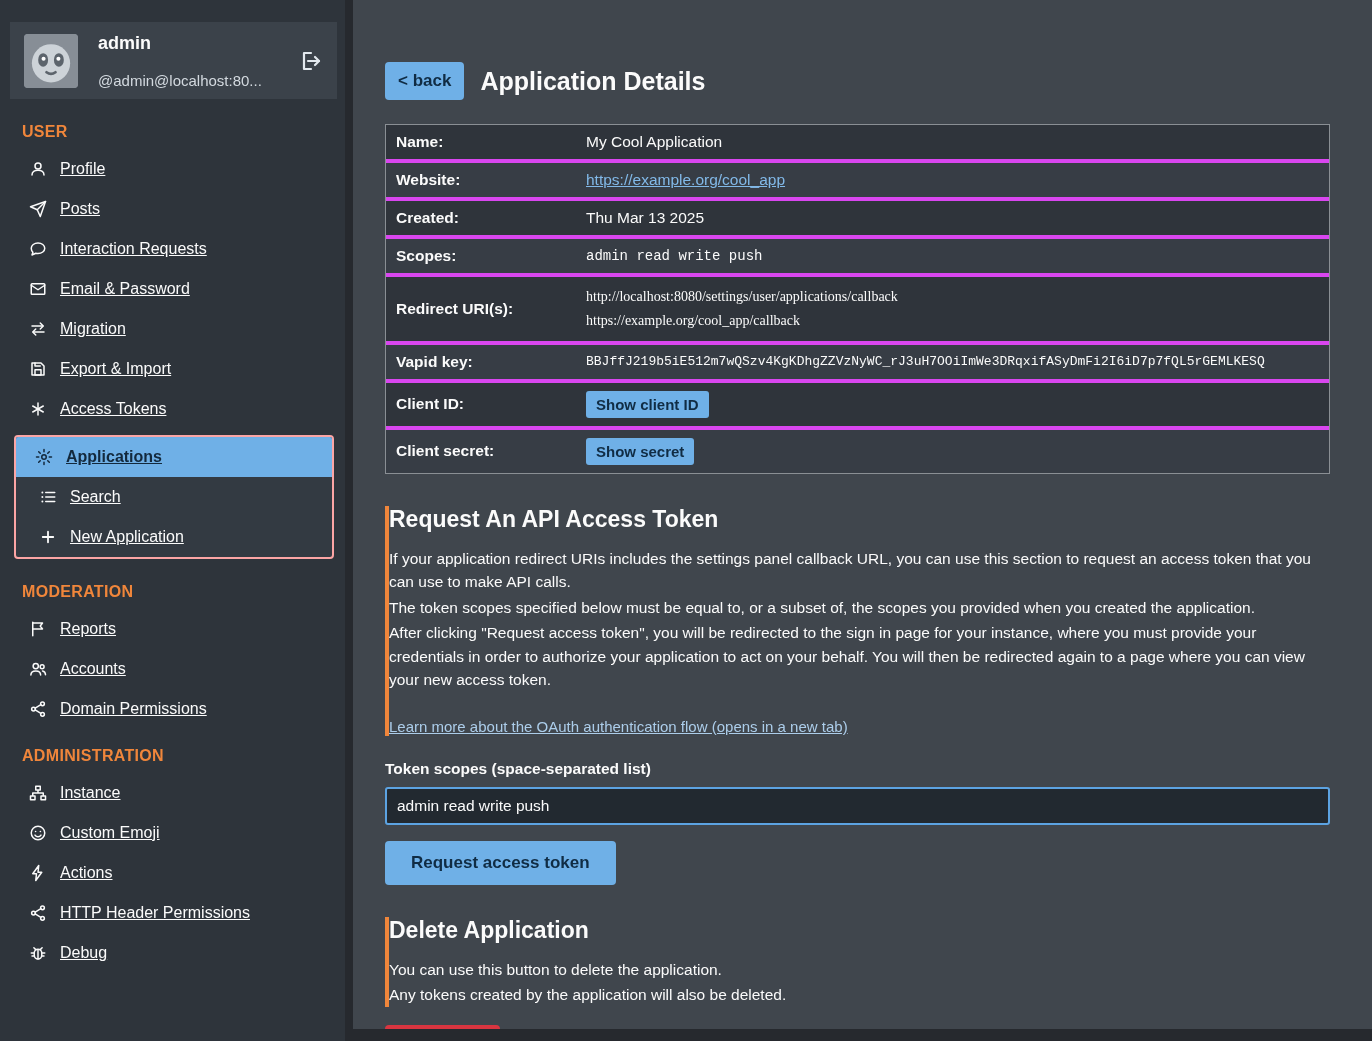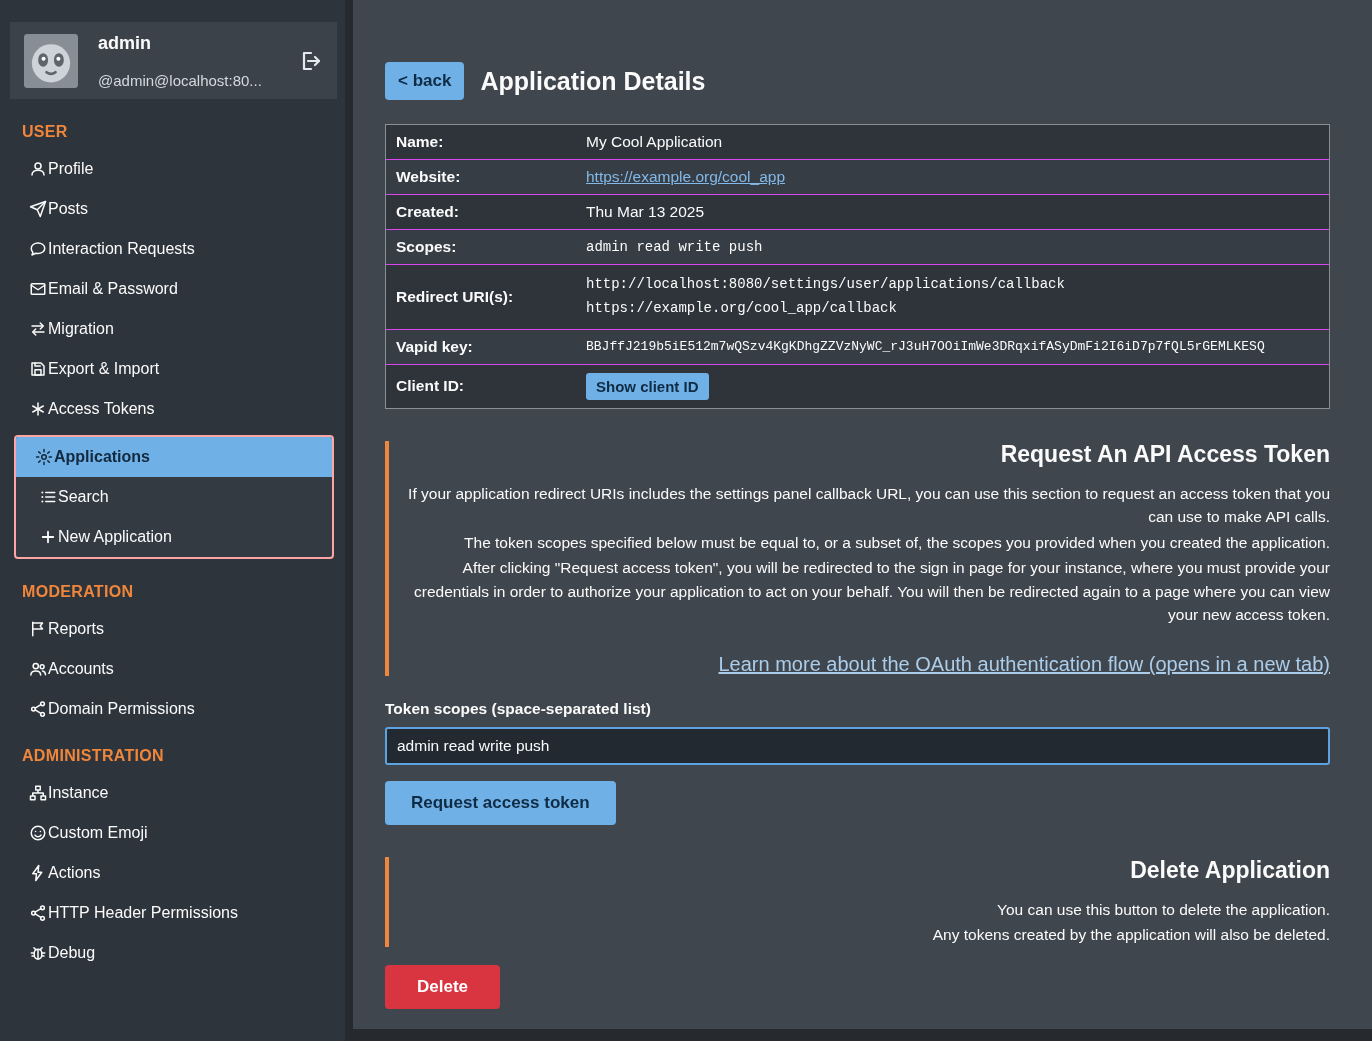--- a/index.html
+++ b/index.html
@@ -22,22 +22,22 @@
   .user-meta { flex:1; min-width:0; }
   .user-name { font-weight:bold; font-size:18px; }
   .user-handle { font-size:15px; color:#d3d9df; margin-top:18px; white-space:nowrap; overflow:hidden; text-overflow:ellipsis; max-width:185px; }
   .logout { color:#e3e9ef; flex:none; cursor:pointer; display:flex; }
   .nav { padding-top:6px; }
   .nav-section-label {
     padding:18px 22px 8px; color:#f0863b; font-weight:bold;
     font-size:16px; letter-spacing:.02em;
   }
   .nav-item {
-    display:flex; align-items:flex-end; 
-    padding:11px 16px 11px 28px; font-size:16px; cursor:pointer;
+    display:flex; align-items:flex-end; gap:12px;
+    padding:11px 16px 11px 28px; font-size:16px; cursor:pointer;text-decoration:underline;
   }
   .nav-item .icn { width:20px; display:flex; justify-content:center; color:#fbfbfb; }
   .nav-group {
     margin:6px 11px 6px 14px; border:2px solid #fca5a5; border-radius:4px;
     overflow:hidden; background:#333a42;
   }
   .nav-group .nav-item { padding-left:18px; }
   .nav-item.active {
     background:#6fb0e7; color:#13293d; font-weight:bold;
   }
@@ -52,36 +52,36 @@
   .page-header { display:flex; align-items:center; gap:16px; margin-bottom:24px;margin-top:16px; }
   .btn {
     border:none; border-radius:4px; cursor:pointer;
     font-family:"Liberation Sans", sans-serif; font-weight:bold;
   }
   .btn.blue { background:#6fb0e7; color:#102c44; }
   .btn.back { font-size:17px; padding:9px 13px; }
   .page-title { font-size:25px; font-weight:bold; margin:0; }
   
   .details-table { width:100%; border:1px solid #8a8f94; }
-  .trow { display:grid; grid-template-columns:190px 1fr; align-items:center; border-bottom:1px solid #d946ef; }
+  .trow { display:grid; grid-template-columns:190px 1fr; align-items:center; border-bottom:4px solid #d946ef; }
   .trow:last-child { border-bottom:none; }
   .trow:nth-child(odd) { background:#2f343b; }
   .trow:nth-child(even) { background:#373d45; }
   .tlabel { font-weight:bold; font-size:15.5px; padding:8px 10px; }
   .tvalue { font-size:15.5px; padding:8px 10px; }
   .tvalue.mono { font-family:"Liberation Mono","DejaVu Sans Mono",monospace; font-size:14px; }
   .tvalue.mono.small { font-size:13px; }
-  .tvalue.prelines { white-space:pre-line; line-height:1.7; }
+  .tvalue.prelines { white-space:pre-line; line-height:1.7;font-family:Liberation Serif, serif; }
   a.link { color:#82b9e8; text-decoration:underline; cursor:pointer; }
   .btn.small { font-size:15px; padding:5px 10px; border-radius:3px; }
   
-  .section { border-left:4px solid #f0863b; padding-left:12px; margin-top:32px;text-align:right; }
+  .section { border-left:4px solid #f0863b; margin-top:32px; }
   .section h2 { font-size:23px; margin:0 0 14px; }
   .section p { margin:2px 0; font-size:15.5px; line-height:1.52; }
-  a.oauth-link { display:inline-block; margin-top:24px; color:#accdea; font-size:20px; text-decoration:underline; cursor:pointer; }
+  a.oauth-link { display:inline-block; margin-top:24px; color:#accdea; font-size:15px; text-decoration:underline; cursor:pointer; }
   .field-label { display:block; margin-top:24px; font-weight:bold; font-size:15.5px; }
   .scopes-input {
     display:block; width:100%; margin-top:9px;
     background:#222930; border:2px solid #5ca3e2; border-radius:3px;
     color:#fbfbfb; font-size:15.5px; padding:8px 10px;
     font-family:"Liberation Sans", sans-serif;
   }
   .btn.primary { margin-top:16px; font-size:17px; padding:12px 26px; }
   .btn.danger { margin-top:16px; font-size:17px; padding:12px 32px; background:#d93540; color:#ffffff; }
   svg.ic { display:block; }
@@ -335,20 +335,24 @@
 https://example.org/cool_app/callback</div>
       </div>
       <div class="trow">
         <div class="tlabel">Vapid key:</div>
         <div class="tvalue mono small">BBJffJ219b5iE512m7wQSzv4KgKDhgZZVzNyWC_rJ3uH7OOiImWe3DRqxifASyDmFi2I6iD7p7fQL5rGEMLKESQ</div>
       </div>
       <div class="trow">
         <div class="tlabel">Client ID:</div>
         <div class="tvalue"><button class="btn blue small">Show client ID</button></div>
       </div>
+      <div class="trow">
+        <div class="tlabel">Client secret:</div>
+        <div class="tvalue"><button class="btn blue small">Show secret</button></div>
+      </div>
     </div>
 
     <div class="section">
       <h2>Request An API Access Token</h2>
       <p>If your application redirect URIs includes the settings panel callback URL, you can use this section to request an access token that you can use to make API calls.</p>
       <p>The token scopes specified below must be equal to, or a subset of, the scopes you provided when you created the application.</p>
       <p>After clicking "Request access token", you will be redirected to the sign in page for your instance, where you must provide your credentials in order to authorize your application to act on your behalf. You will then be redirected again to a page where you can view your new access token.</p>
       <a class="oauth-link">Learn more about the OAuth authentication flow (opens in a new tab)</a>
     </div>
 

